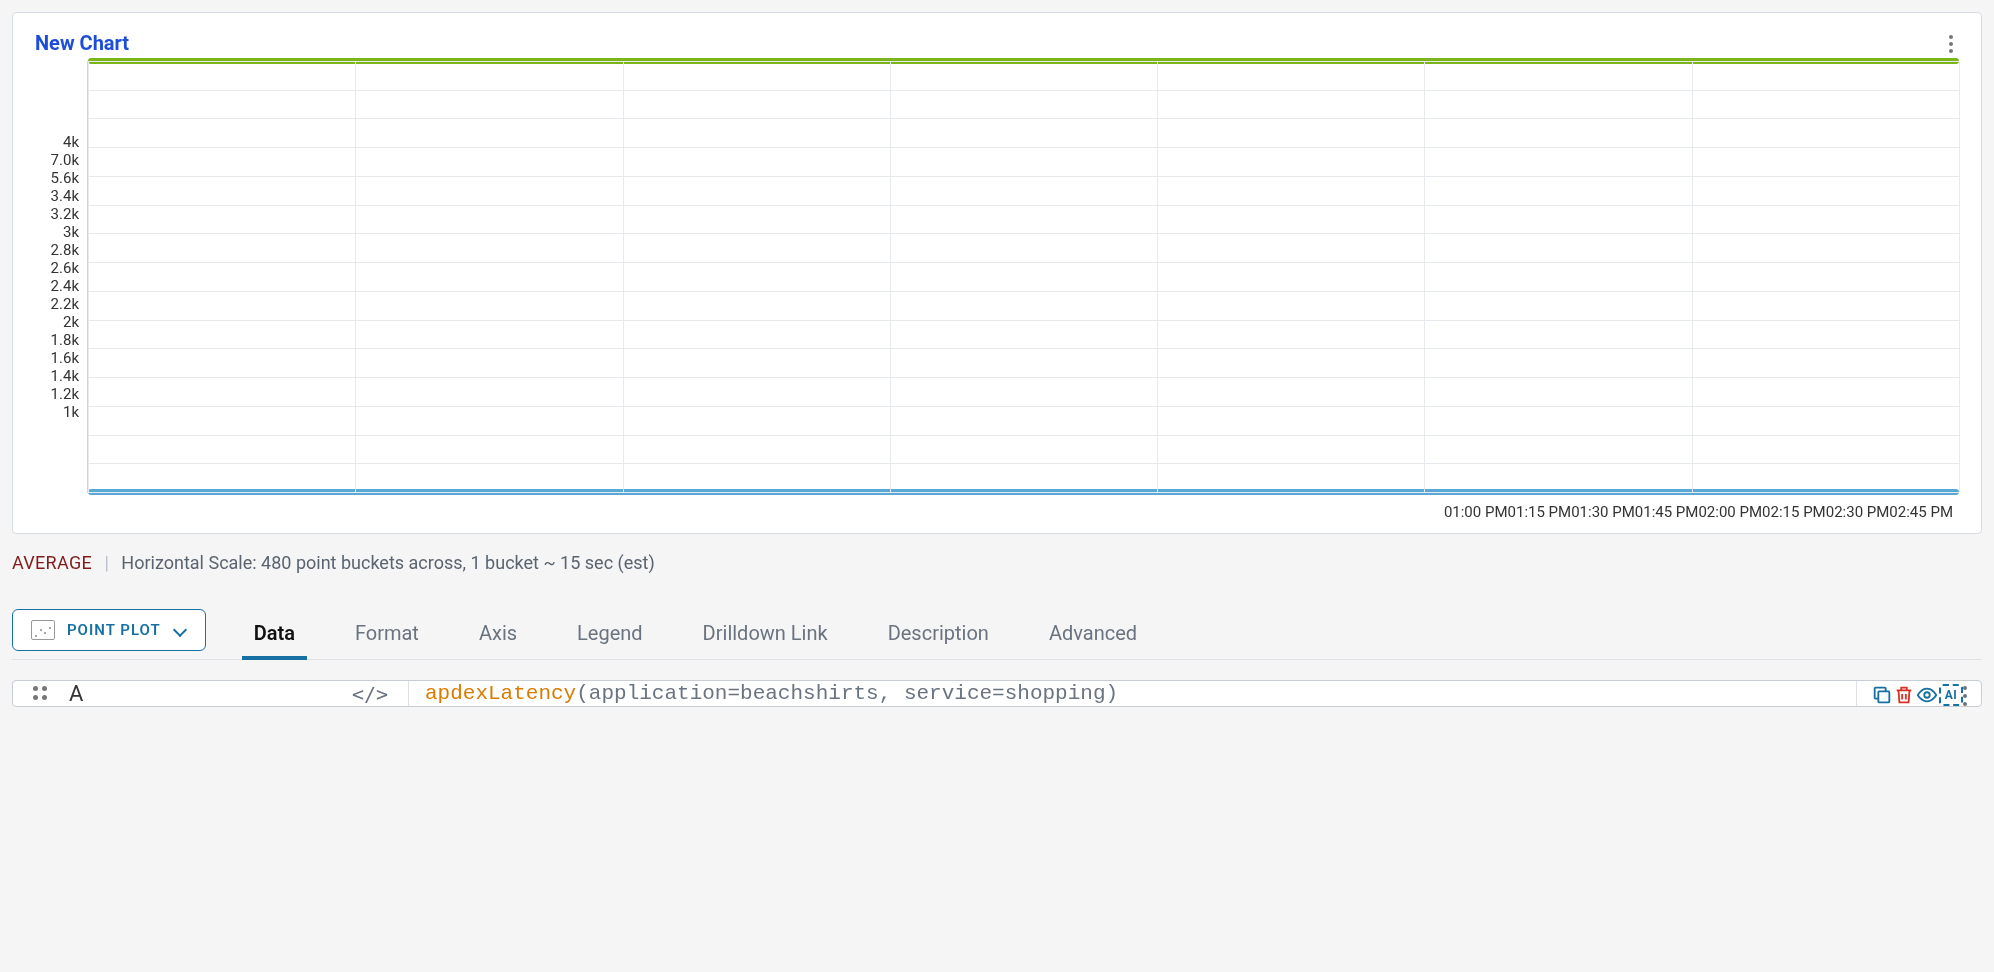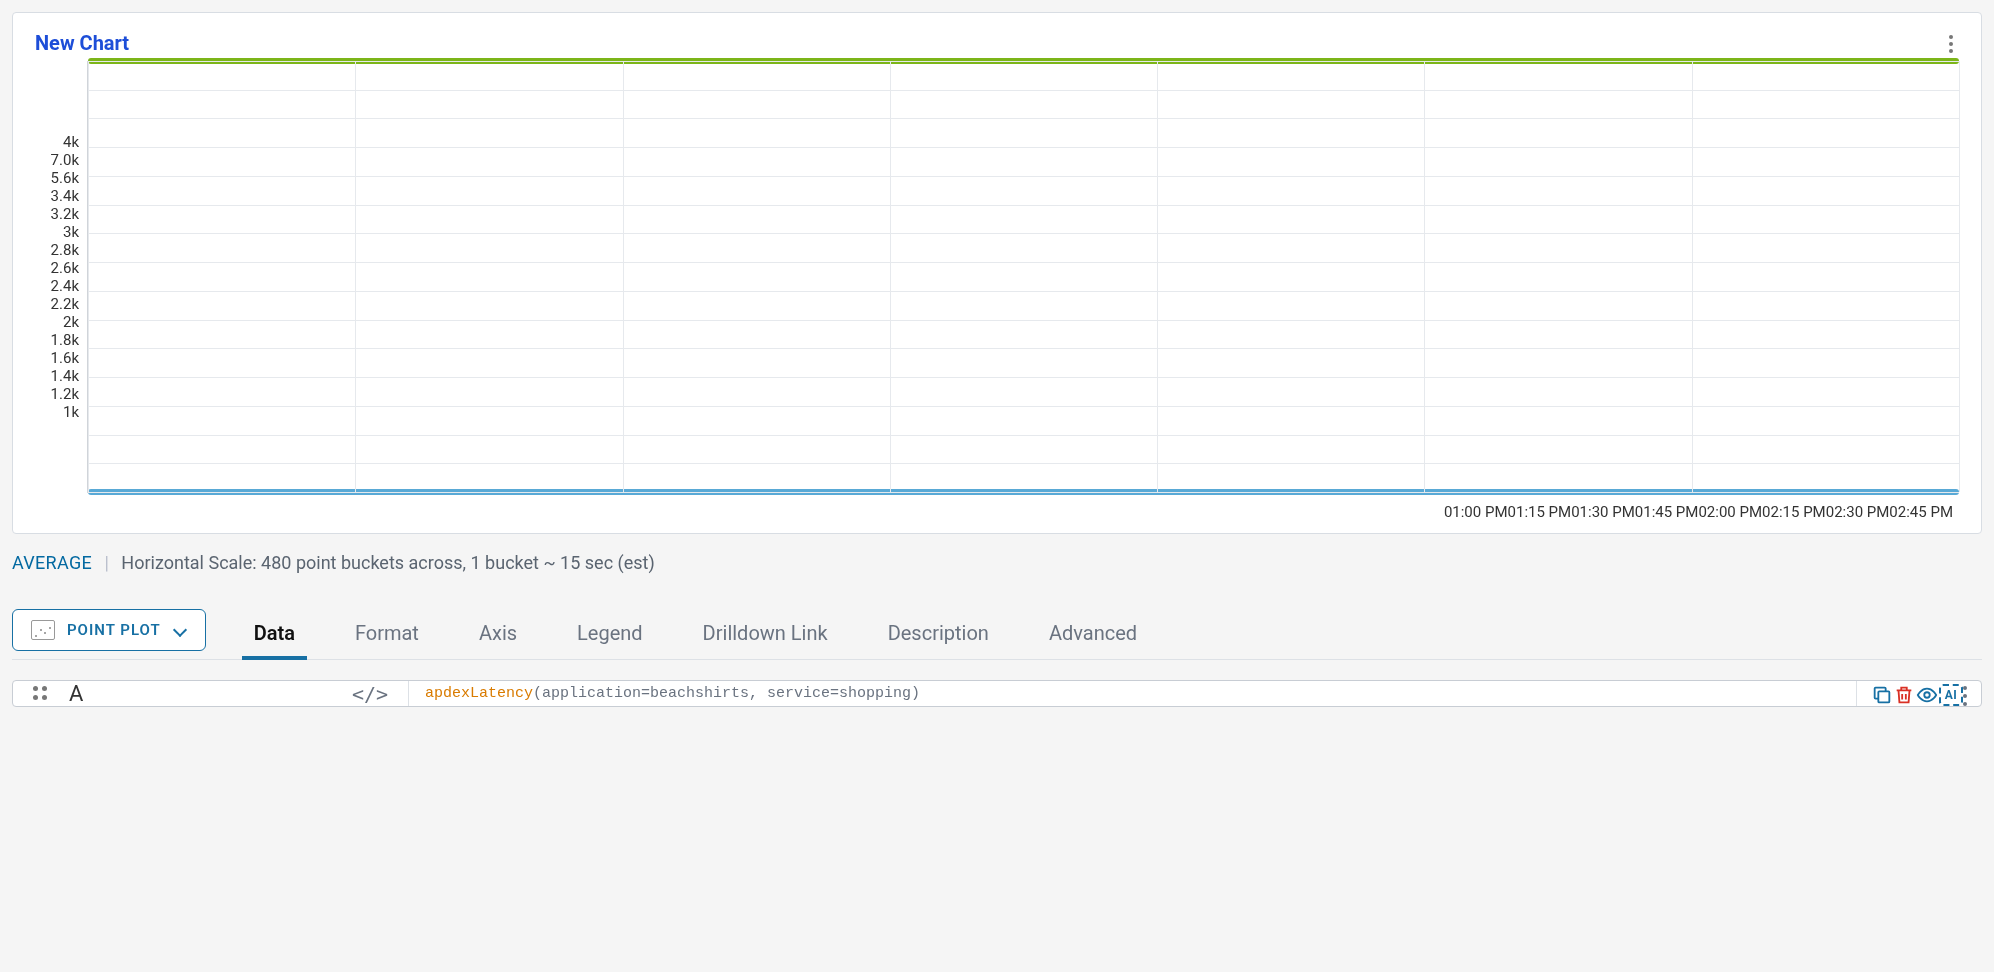--- a/index.html
+++ b/index.html
@@ -64,21 +64,21 @@
 .series-line { position:absolute; left:0; right:0; height:6px; border-radius:3px; }
 .series-green { background:#7cb519; top:-3px; }
 .series-blue { background:#59a9d6; bottom:-3px; }
 .x-axis { display:flex; justify-content:flex-end; padding-left:60px; padding-right:6px; margin-top:10px; }
 .x-axis div { font-size:15px; color:#333; }
 .status-bar {
   margin-top:18px;
   font-size:18px;
   color:#5a6470;
 }
-.status-bar .avg-label { color:#0369a1; letter-spacing:0.3px; }
+.status-bar .avg-label { color:#7f1d1d; letter-spacing:0.3px; }
 .status-bar .divider { color:#b8becb; margin: 0 8px; }
 .controls-row {
   display:flex;
   align-items:center;
   gap:18px;
   margin-top:36px;
   border-bottom: 1px solid #dde1e6;
 }
 .plot-type-btn {
   display:flex;
@@ -142,21 +142,21 @@
 }
 .query-label {
   font-size:22px; color:#333;
 }
 .code-icon {
   font-family:monospace; font-size:20px; color:#6a7380; cursor:pointer;
 }
 .query-text-cell {
   flex:1; display:flex; align-items:center; padding:0 16px;
   font-family: "SFMono-Regular", Consolas, "Liberation Mono", Menlo, monospace;
-  font-size:15px; color:#6a7380;
+  font-size:21px; color:#6a7380;
 }
 .fn-name { color:#d97b00; }
 .query-actions {
   display:flex; align-items:flex-end; padding:0 14px;
   border-left:1px solid #dde1e6;
 }
 .action-icon { cursor:pointer; display:flex; align-items:center; justify-content:center; }
 .kebab { width:4px; height:20px; display:flex; flex-direction:column; justify-content:space-between; }
 .kebab span { width:4px; height:4px; border-radius:50%; background:#6a7380; }
 .ai-badge {

